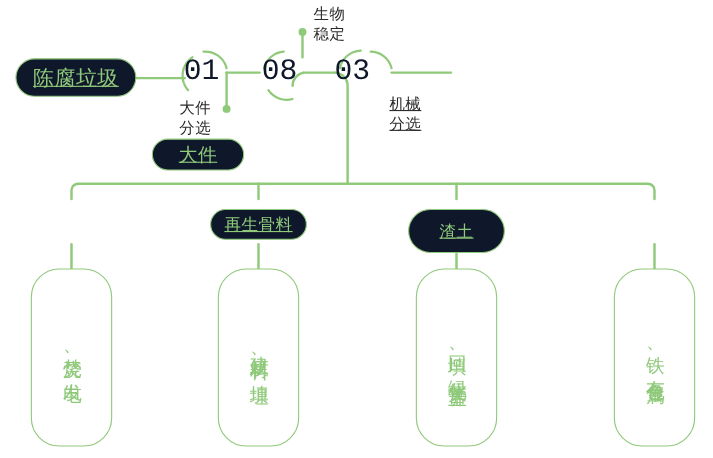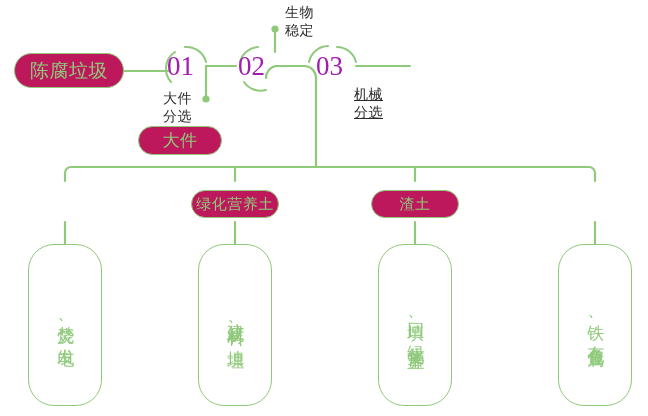--- a/index.html
+++ b/index.html
@@ -13,25 +13,26 @@
   }
   #stage{position:absolute;left:0;top:0;width:648px;height:416px;}
   svg#wires{position:absolute;left:0;top:0;width:648px;height:416px;}
 
   
   .pill{
     position:absolute;
     box-sizing:border-box;
     border:1.6px solid #8fc97a;
     border-radius:999px;
-    background:#be185d;
+    background:#0f172a;
     color:#8fc97a;
     display:flex;align-items:center;justify-content:center;
     letter-spacing:.5px;
     white-space:nowrap;
+    text-decoration:underline;
   }
   .pill-root{font-size:19px;}
   .pill-small{font-size:17px;}
   .pill-cat{font-size:15px;}
 
   
   .vbox{
     position:absolute;
     box-sizing:border-box;
     border:1.6px solid #8fc97a;
@@ -46,23 +47,23 @@
     font-size:17px;
     line-height:1.45;
     letter-spacing:2px;
     text-align:center;
     color:#8fc97a;
   }
 
   
   .step-num{
     position:absolute;
-    color:#a21caf;
+    color:#0f172a;
     font-size:27px;
-    font-family:Liberation Serif, serif;
+    font-family:Liberation Mono, monospace;
     font-weight:300;
     letter-spacing:0px;
     line-height:1;
     white-space:nowrap;
   }
 
   
   .anno{
     position:absolute;
     color:#2b2b2b;
@@ -130,38 +131,38 @@
       <path d="M415 222 V244" stroke-width="2.2"></path>
       <path d="M595 222 V244" stroke-width="2.2"></path>
     </g>
   </svg>
 
   <div class="pill pill-root" style="left:14px;top:53px;width:110px;height:35px;">
     <span>陈腐垃圾</span>
   </div>
 
   <div class="step-num" style="left:167px;top:53px;">01</div>
-  <div class="step-num" style="left:238px;top:53px;">02</div>
-  <div class="step-num" style="left:316px;top:53px;text-align:right;">03</div>
+  <div class="step-num" style="left:238px;top:53px;">08</div>
+  <div class="step-num" style="left:304px;top:53px;text-align:right;">03</div>
 
   <div class="anno right" style="left:128px;top:90px;width:64px;">大件
 分选</div>
   <div class="anno" style="left:285px;top:4px;width:60px;">生物
 稳定</div>
   <div class="anno" style="left:354px;top:86px;width:60px;text-decoration:underline;">机械
 分选</div>
 
   <div class="pill pill-small" style="left:138px;top:126px;width:84px;height:29px;">
     <span>大件</span>
   </div>
 
   <div class="pill pill-cat" style="left:191px;top:190px;width:88px;height:28px;">
-    <span>绿化营养土</span>
+    <span>再生骨料</span>
   </div>
-  <div class="pill pill-cat" style="left:371px;top:190px;width:88px;height:28px;">
+  <div class="pill pill-cat" style="left:371px;top:190px;width:88px;height:40px;">
     <span>渣土</span>
   </div>
 
   <div class="vbox" style="left:28px;top:244px;width:74px;height:162px;">
     <span class="vtext">焚烧、发电</span>
   </div>
   <div class="vbox" style="left:198px;top:244px;width:74px;height:162px;">
     <span class="vtext">建筑材料、填埋</span>
   </div>
   <div class="vbox" style="left:378px;top:244px;width:74px;height:162px;">

